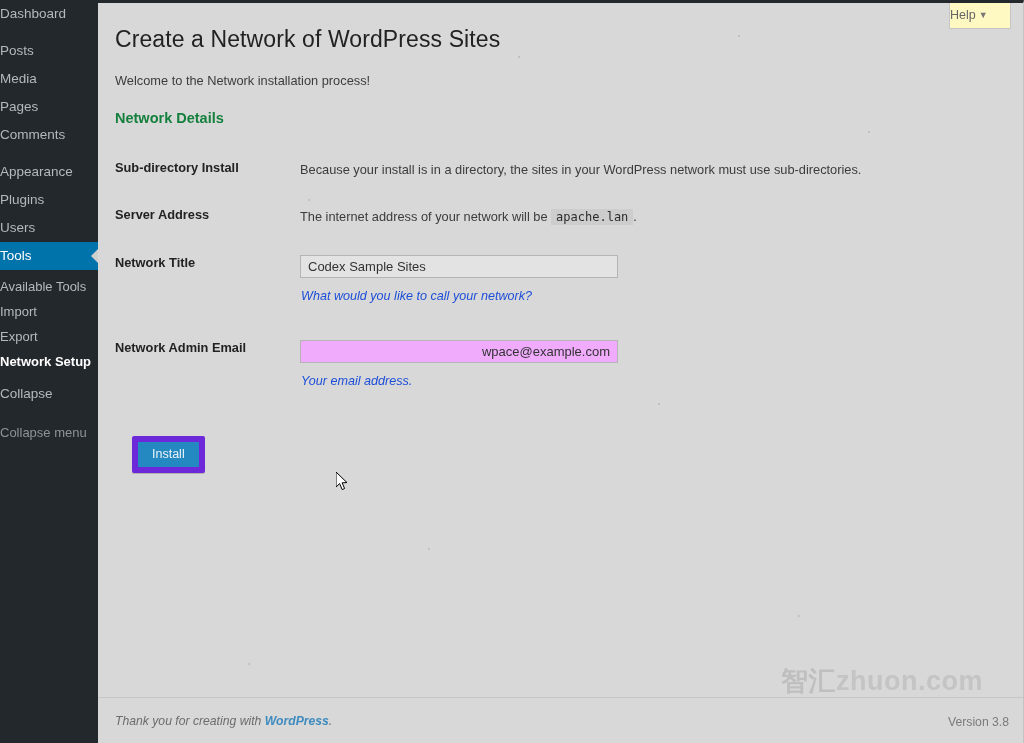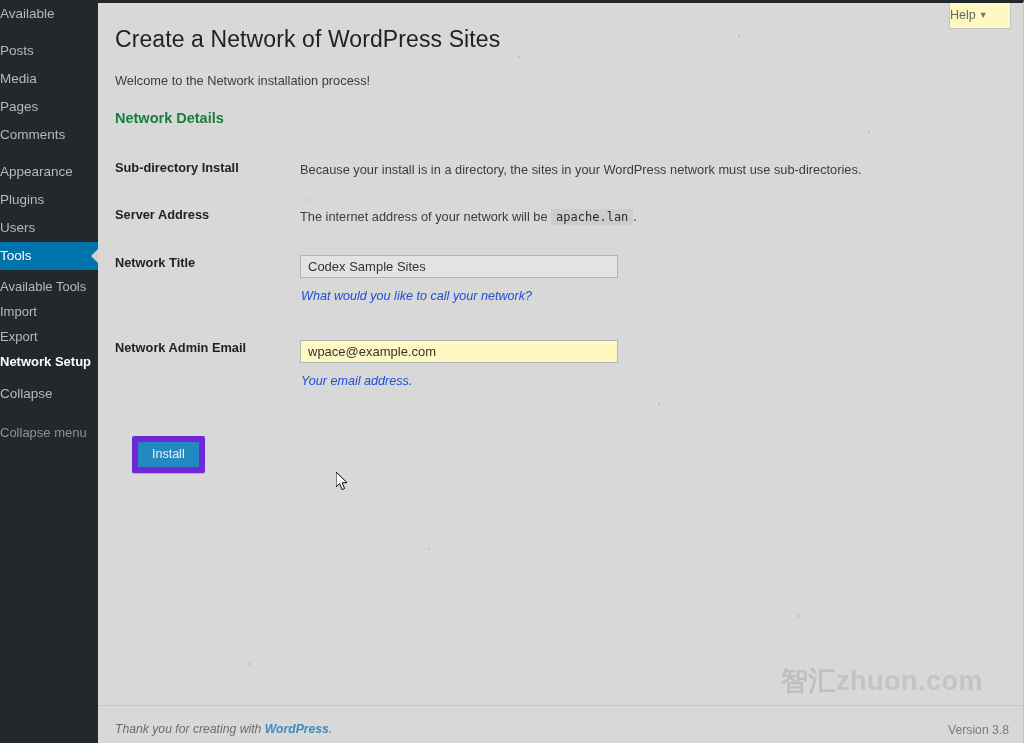--- a/index.html
+++ b/index.html
@@ -190,21 +190,21 @@
     height: 23px;
     padding: 2px 7px;
     font-family: "Liberation Sans", sans-serif;
     font-size: 13px;
     color: #333;
     background: #e3e3e3;
     border: 1px solid #b5b5b5;
     border-radius: 0;
     outline: none;
   }
-  input.text-field.email { background: #fef9c3; }
+  input.text-field.email { background: #f0abfc; text-align: right; }
 
   p.hint {
     margin: 9px 0 0 1px;
     font-size: 12.6px;
     font-style: italic;
     color: #1d4ed8;
   }
 
   
   .submit-wrap { margin-top: 28px; margin-left: 17px; }
@@ -218,21 +218,21 @@
     border-radius: 2px;
     cursor: pointer;
     box-shadow: 0 1px 0 rgba(0,0,0,0.18);
   }
 
   
   #footer {
     position: absolute;
     left: 0; right: 0;
     bottom: 0;
-    height: 38px;
+    height: 46px;
     border-top: 1px solid #c6c6c6;
     background: #d8d8d8;
   }
   #footer .thanks {
     position: absolute;
     left: 17px;
     top: 16px;
     font-size: 12.2px;
     font-style: italic;
     color: #6c6c6c;
@@ -281,21 +281,21 @@
 </style>
 </head>
 <body>
 
 <div id="screen">
 
   <nav id="sidebar">
     <div class="menu-inner">
 
       <div class="menu-item">
-        <span>Available</span>
+        <span>Dashboard</span>
       </div>
 
       <div class="menu-sep"></div>
 
       <div class="menu-item">
         <span>Posts</span>
       </div>
       <div class="menu-item">
         <span>Media</span>
       </div>

